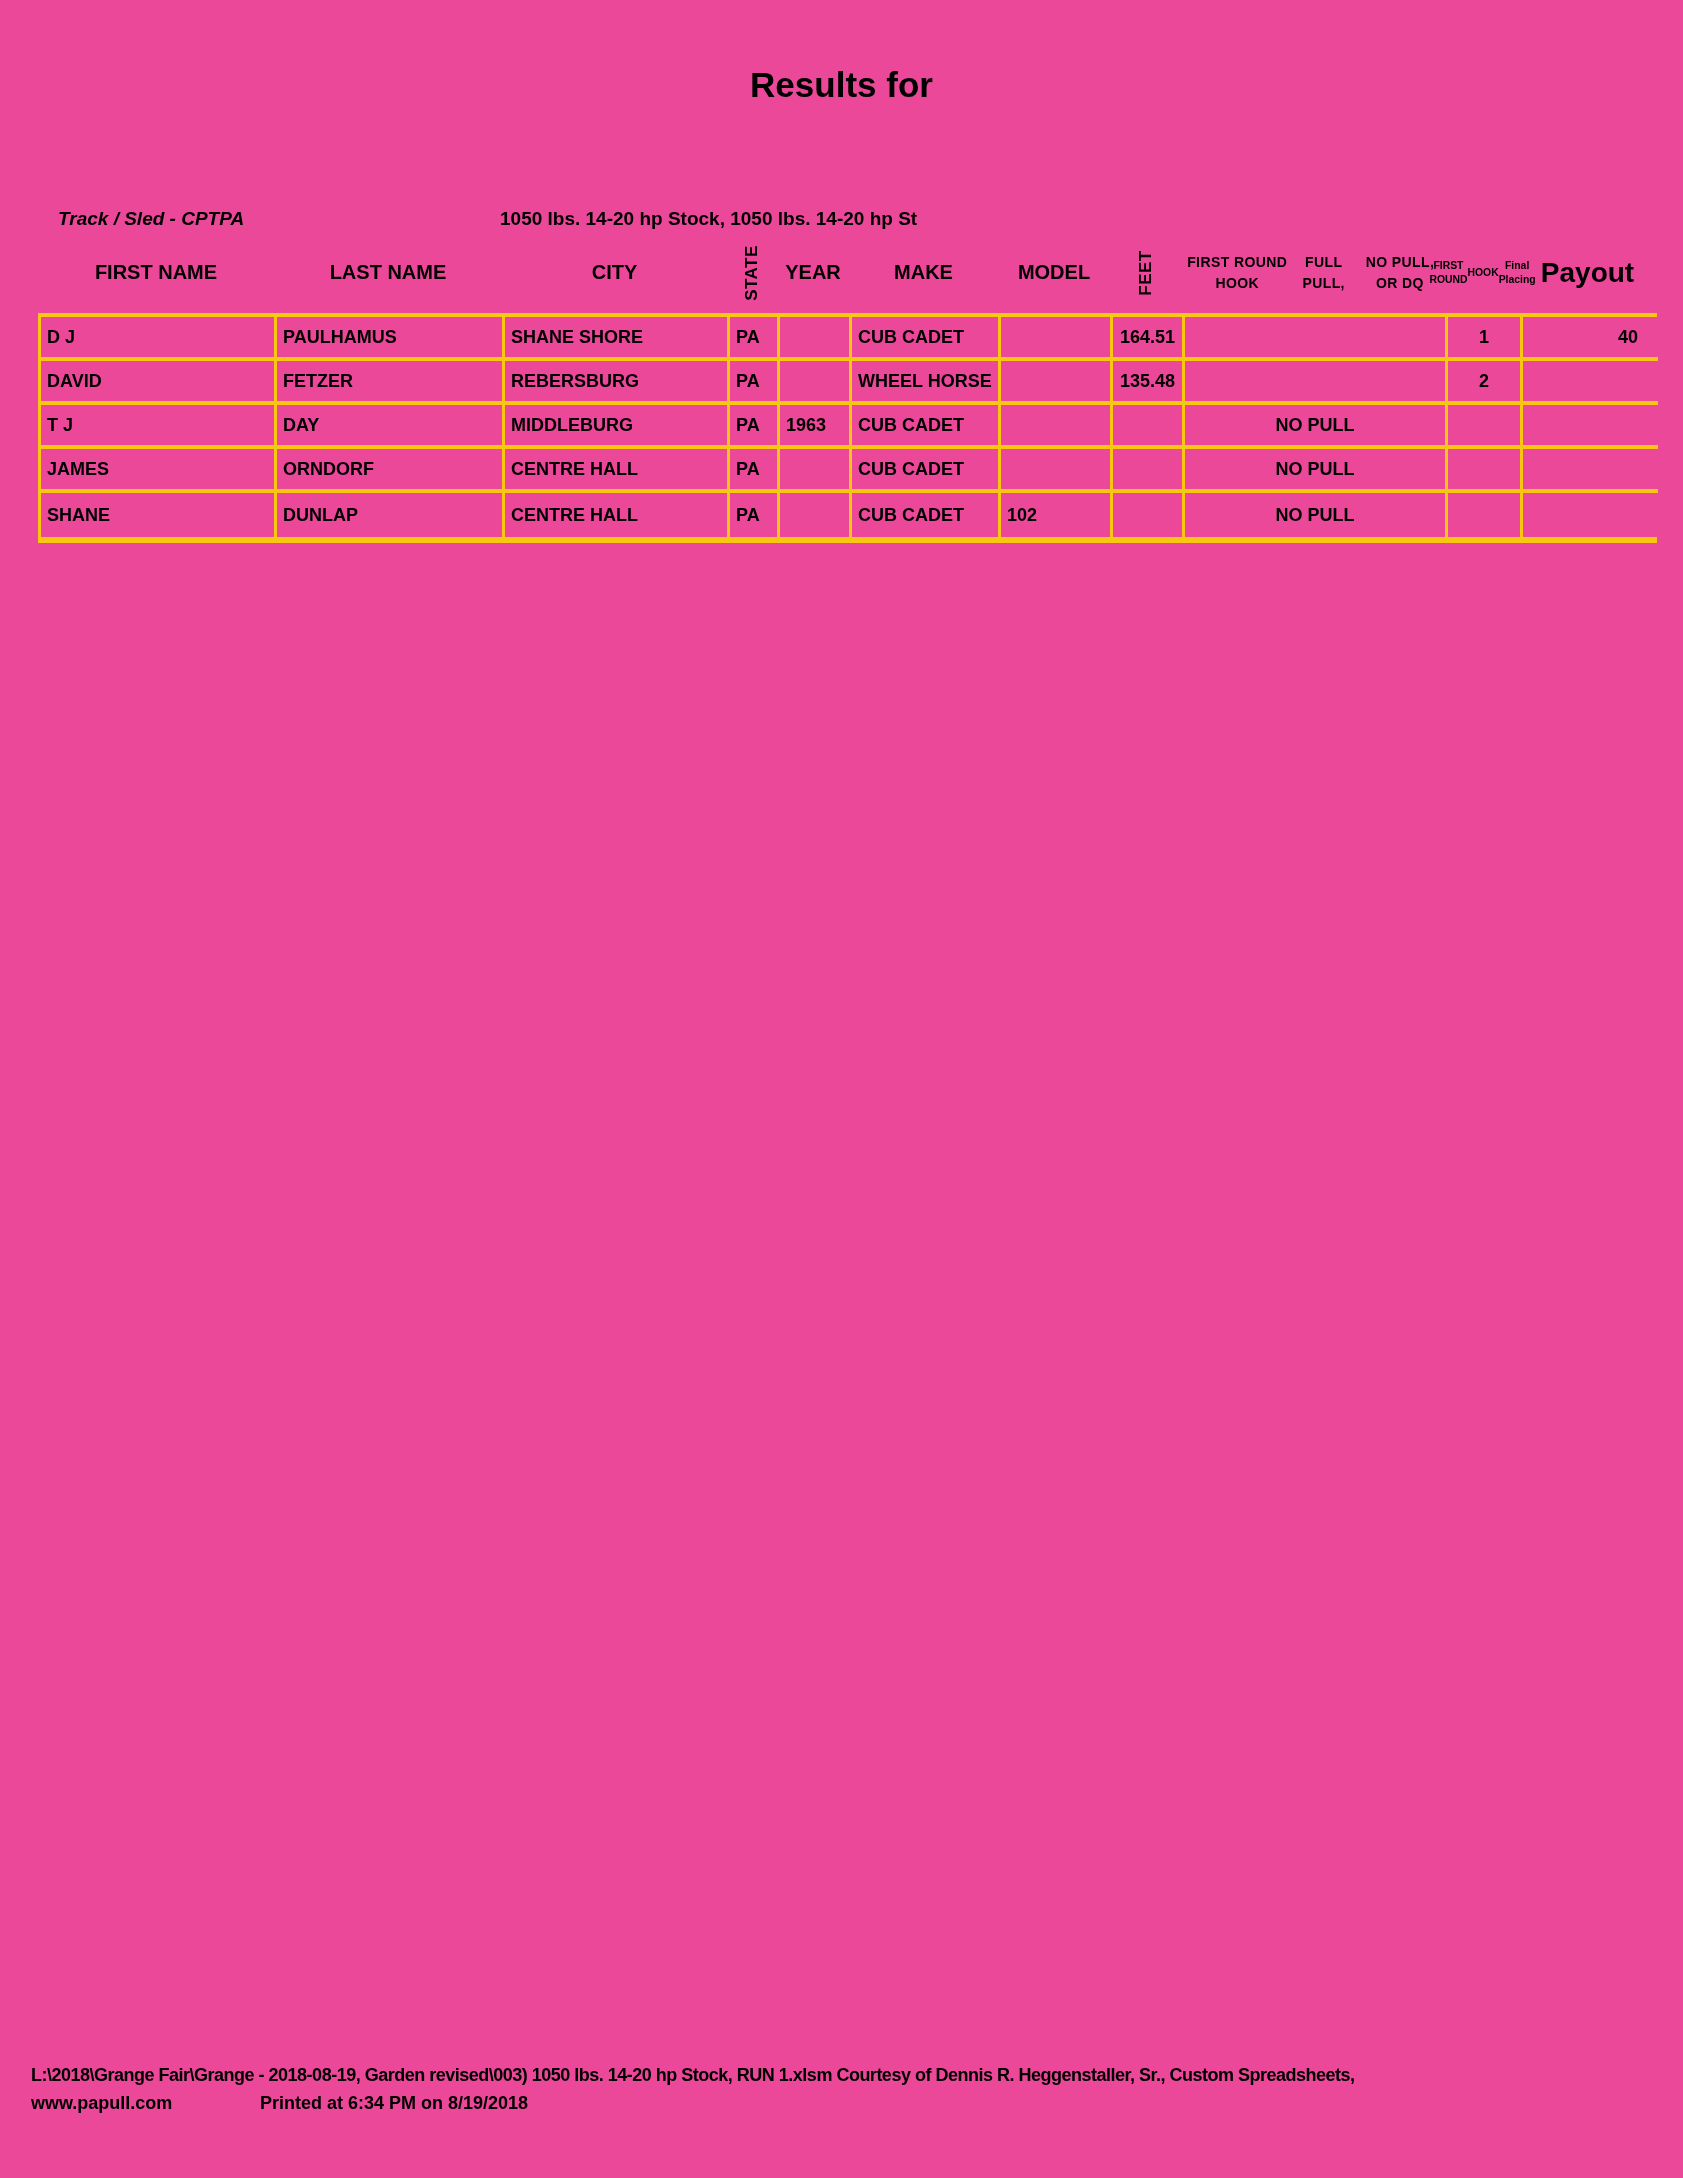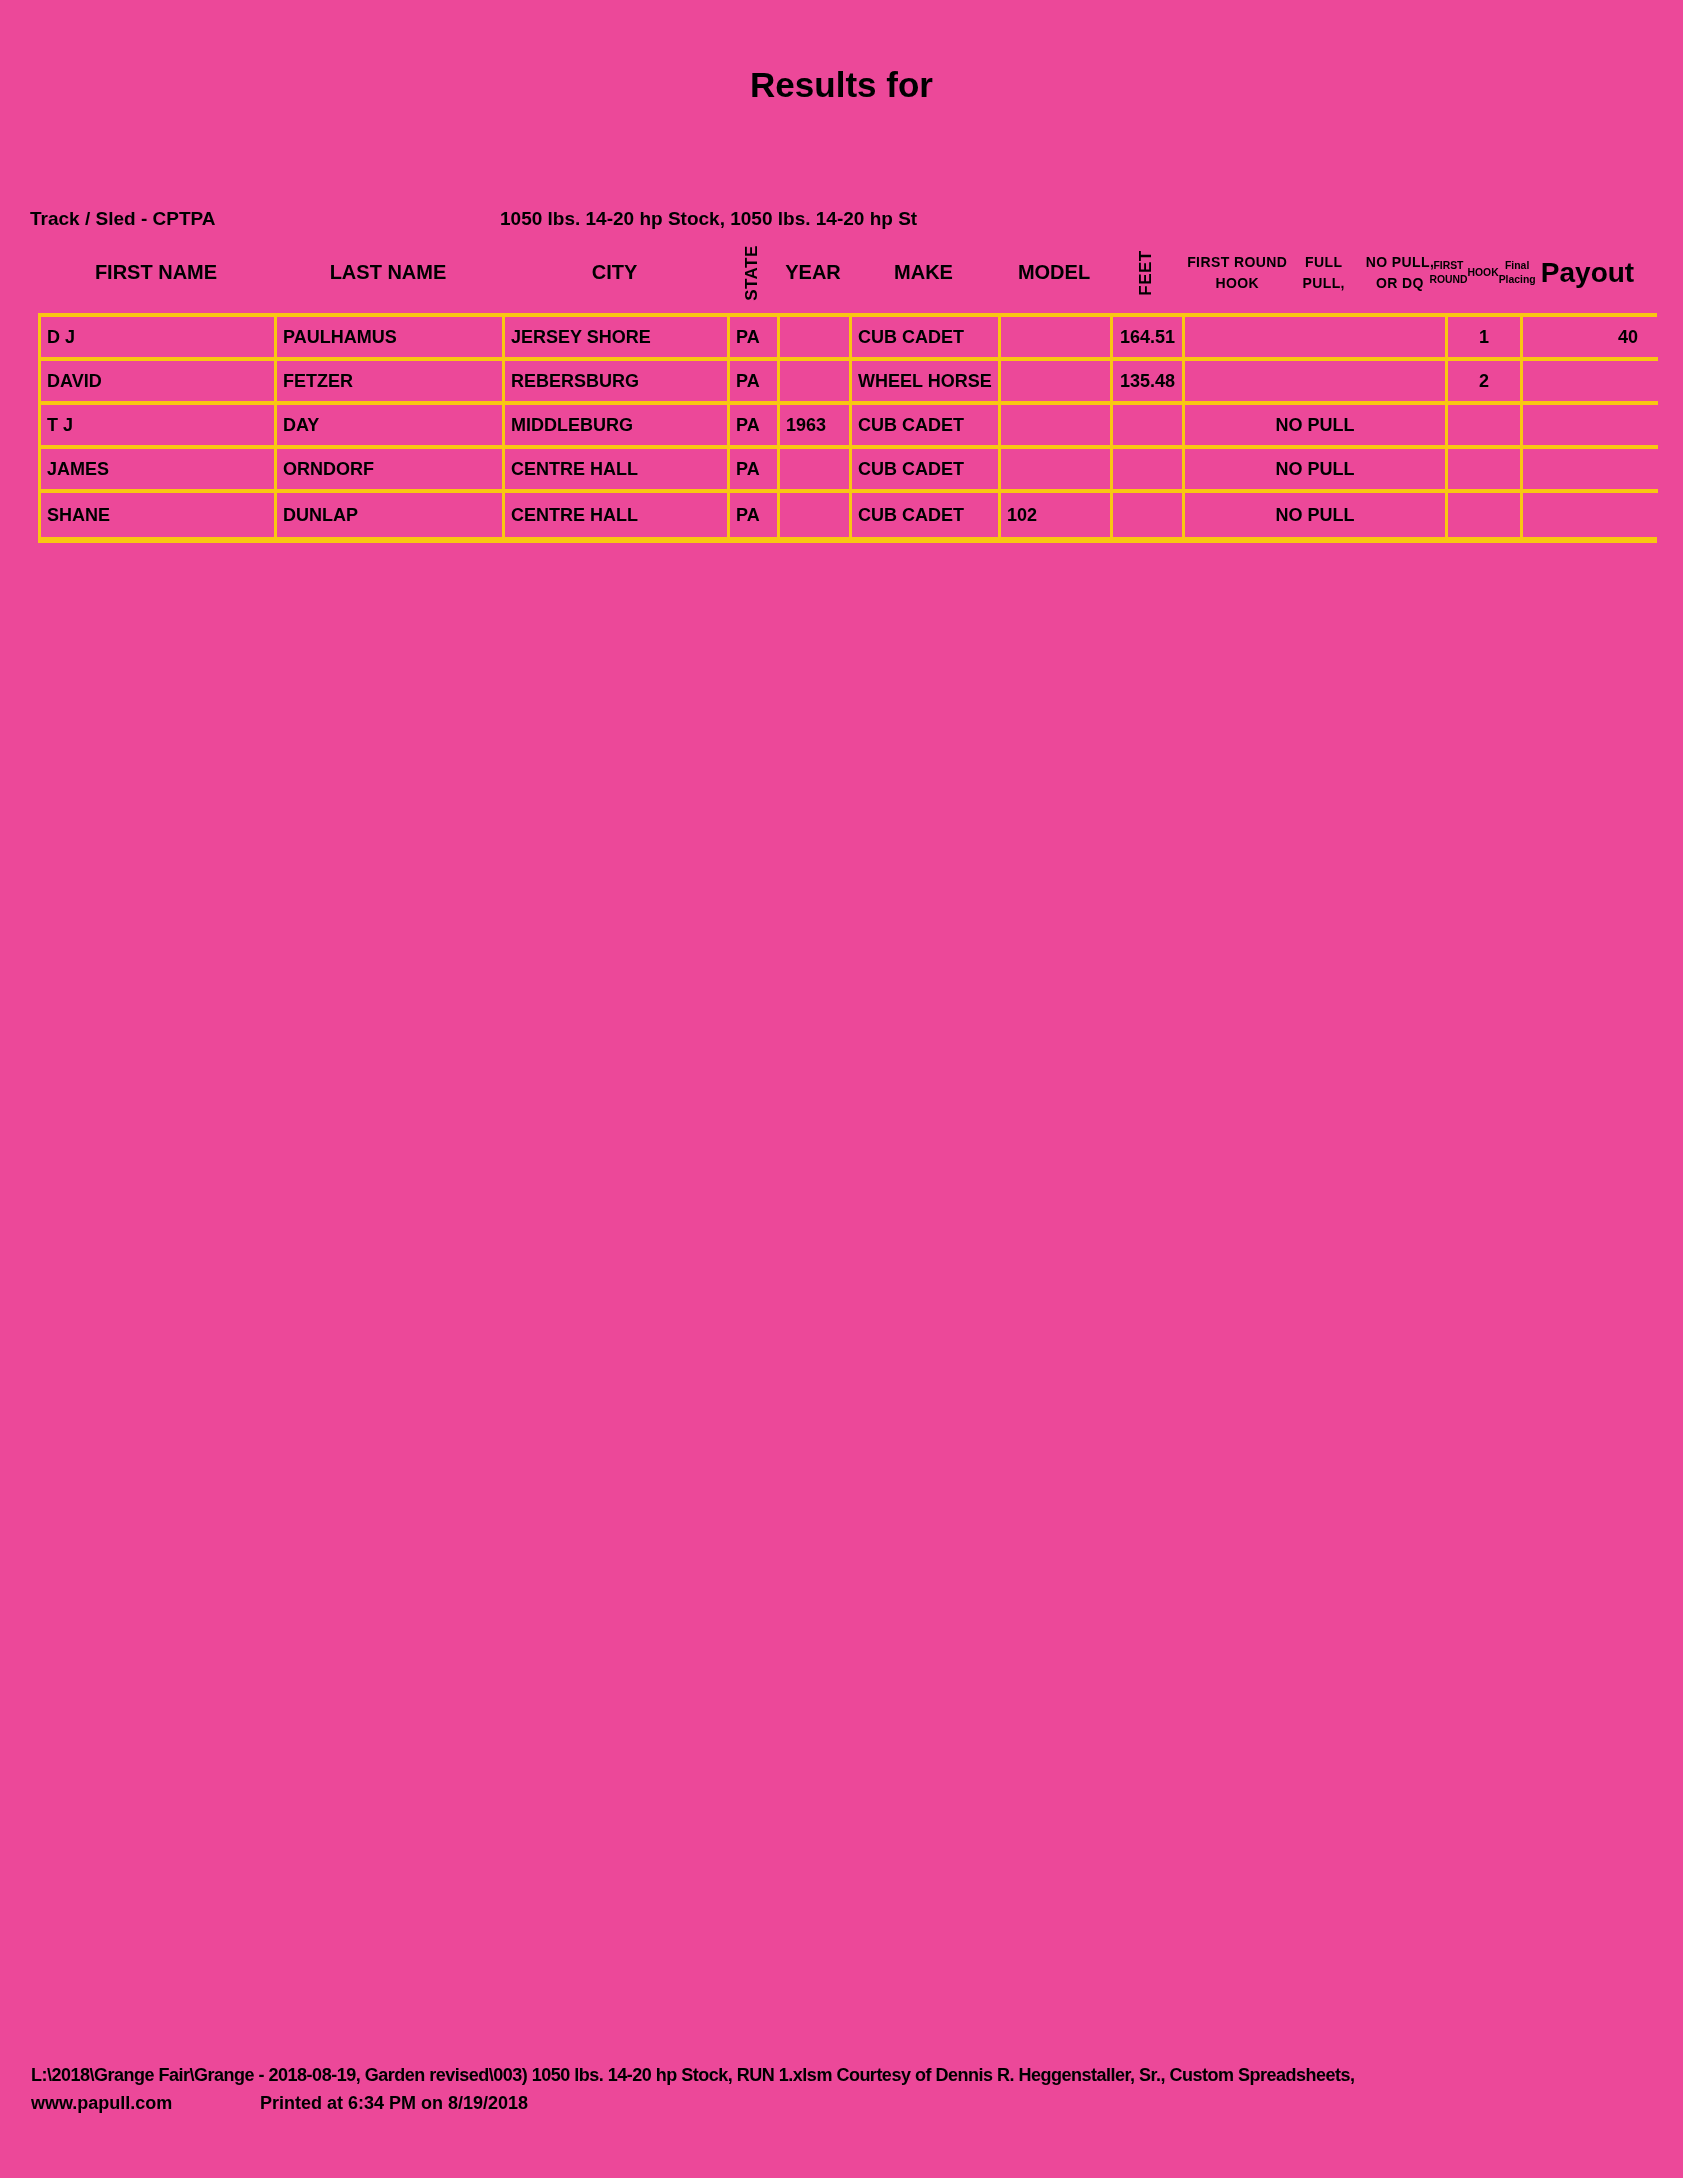--- a/index.html
+++ b/index.html
@@ -8,21 +8,21 @@
     font-family:"Liberation Sans", sans-serif; font-weight:bold; color:#000;
     overflow:hidden;
   }
   :root { --grid:#F9C712; }
 
   
   .title1 { position:absolute; top:65px;  left:0; width:1683px; text-align:center; font-size:35px; }
   .title2 { position:absolute; top:117px; left:0; width:1683px; text-align:center; font-size:35px; }
 
   
-  .track     { position:absolute; top:208px; left:30px;  font-size:19px; white-space:nowrap; }
+  .track     { position:absolute; top:208px; left:58px;  font-size:19px; white-space:nowrap;font-style:italic; }
   .classname { position:absolute; top:208px; left:500px; font-size:19px; white-space:nowrap; }
 
   
   .headband, .gridtable {
     position:absolute; left:38px; width:1616px;
     display:grid;
     grid-template-columns:236px 228px 225px 50px 72px 149px 112px 72px 263px 75px 135px;
   }
 
   
@@ -92,21 +92,21 @@
       <div>FIRST ROUND</div>
       <div>HOOK</div>
       <div>Final Placing</div>
     </div>
     <div class="hcell c-payout">Payout</div>
   </div>
 
   <div class="gridtable" id="gridtable">
       <div class="cell a-l">D J</div>
       <div class="cell a-l">PAULHAMUS</div>
-      <div class="cell a-l">JERSEY SHORE</div>
+      <div class="cell a-l">SHANE SHORE</div>
       <div class="cell a-l">PA</div>
       <div class="cell a-l"></div>
       <div class="cell a-l">CUB CADET</div>
       <div class="cell a-l"></div>
       <div class="cell a-c">164.51</div>
       <div class="cell a-c"></div>
       <div class="cell a-c">1</div>
       <div class="cell a-r lastcol">40</div>
       <div class="cell a-l">DAVID</div>
       <div class="cell a-l">FETZER</div>

